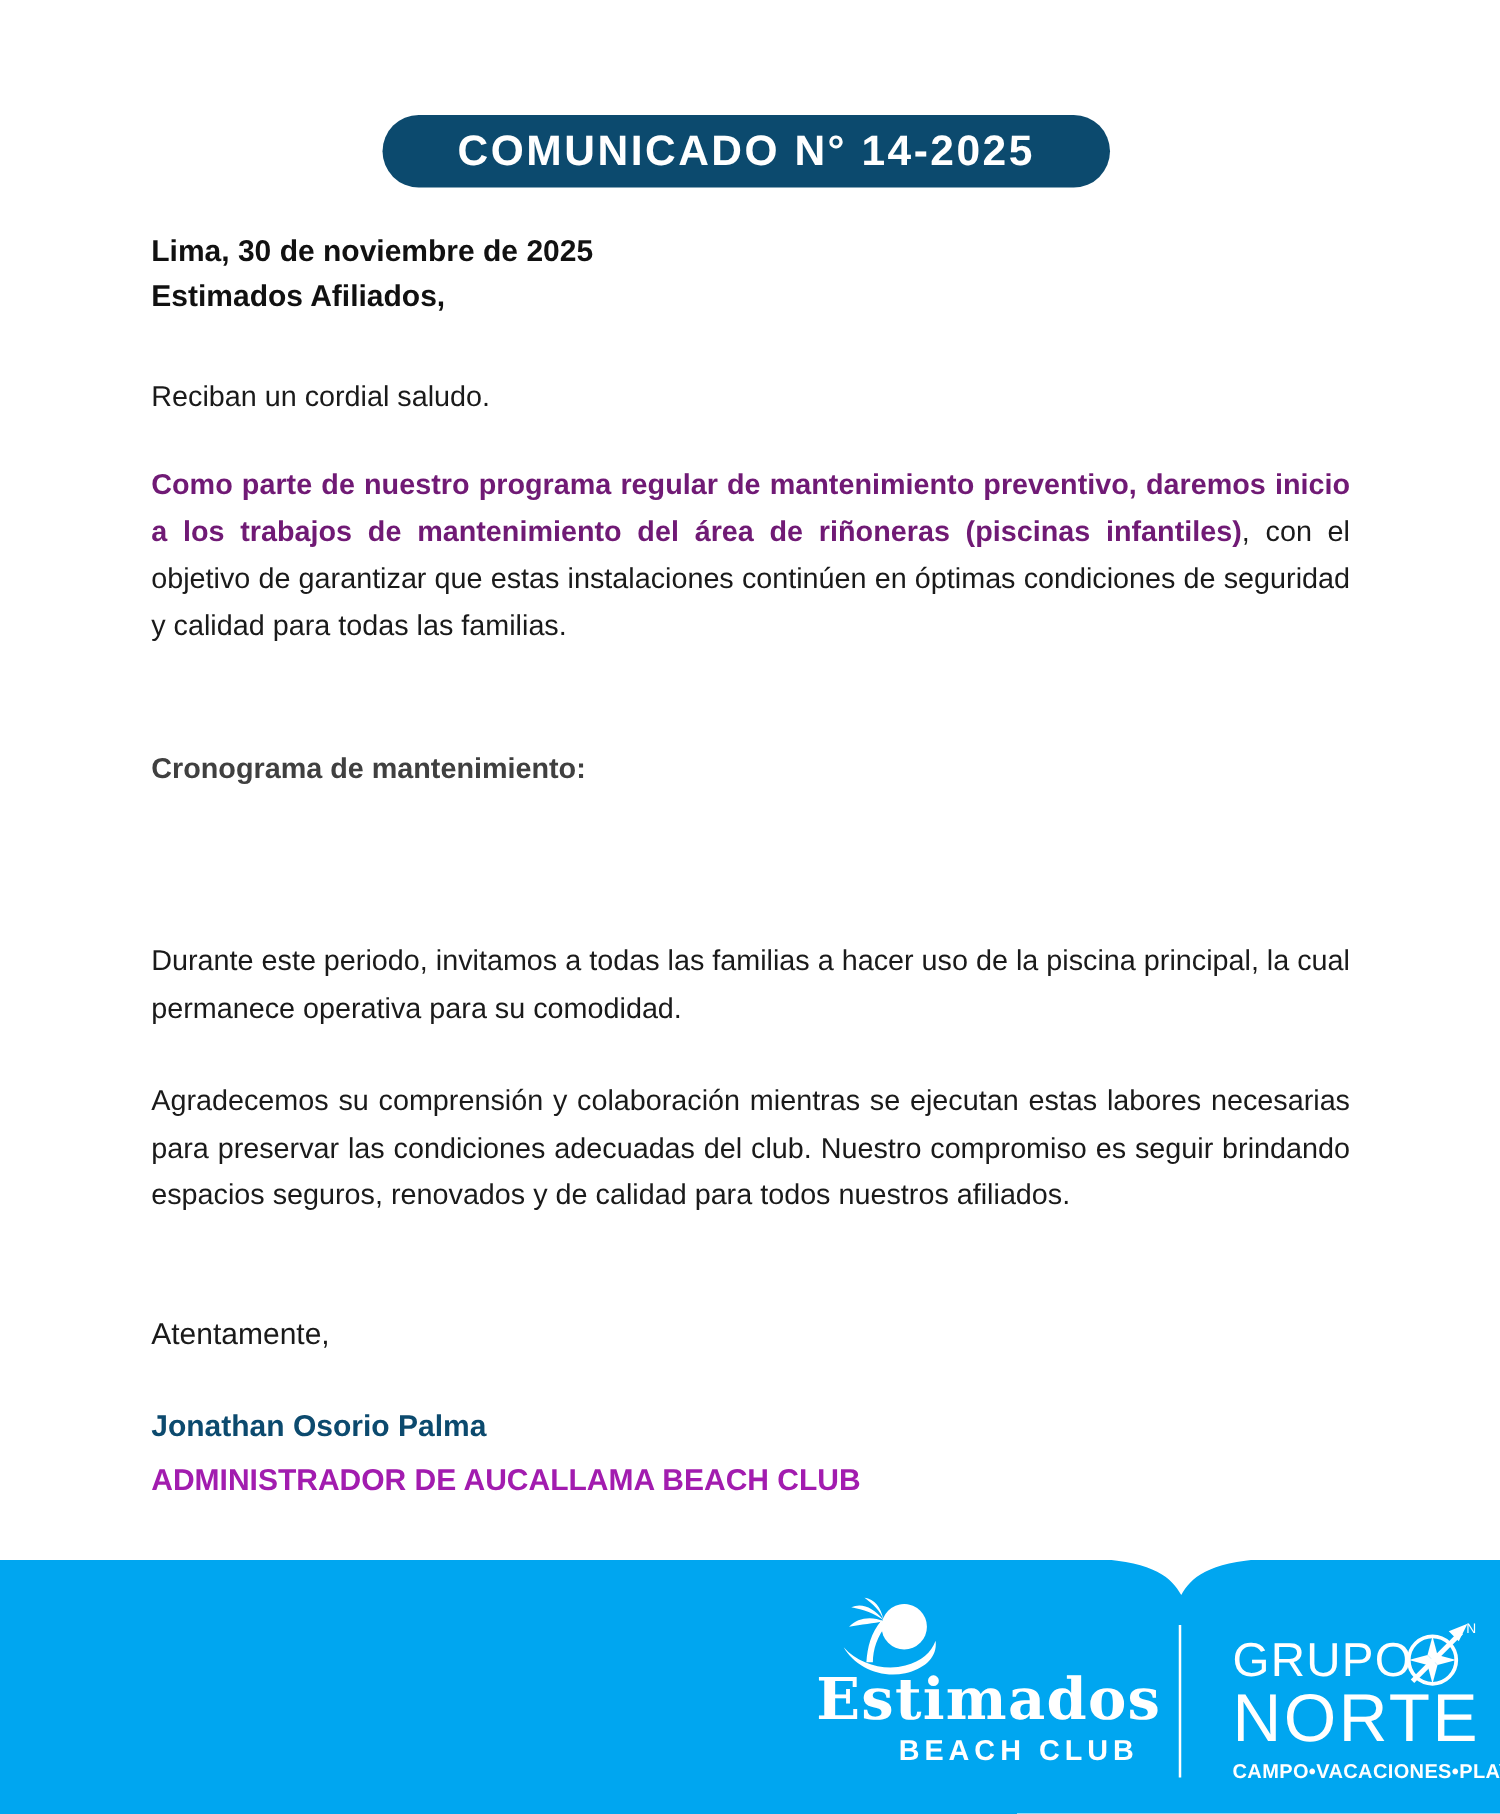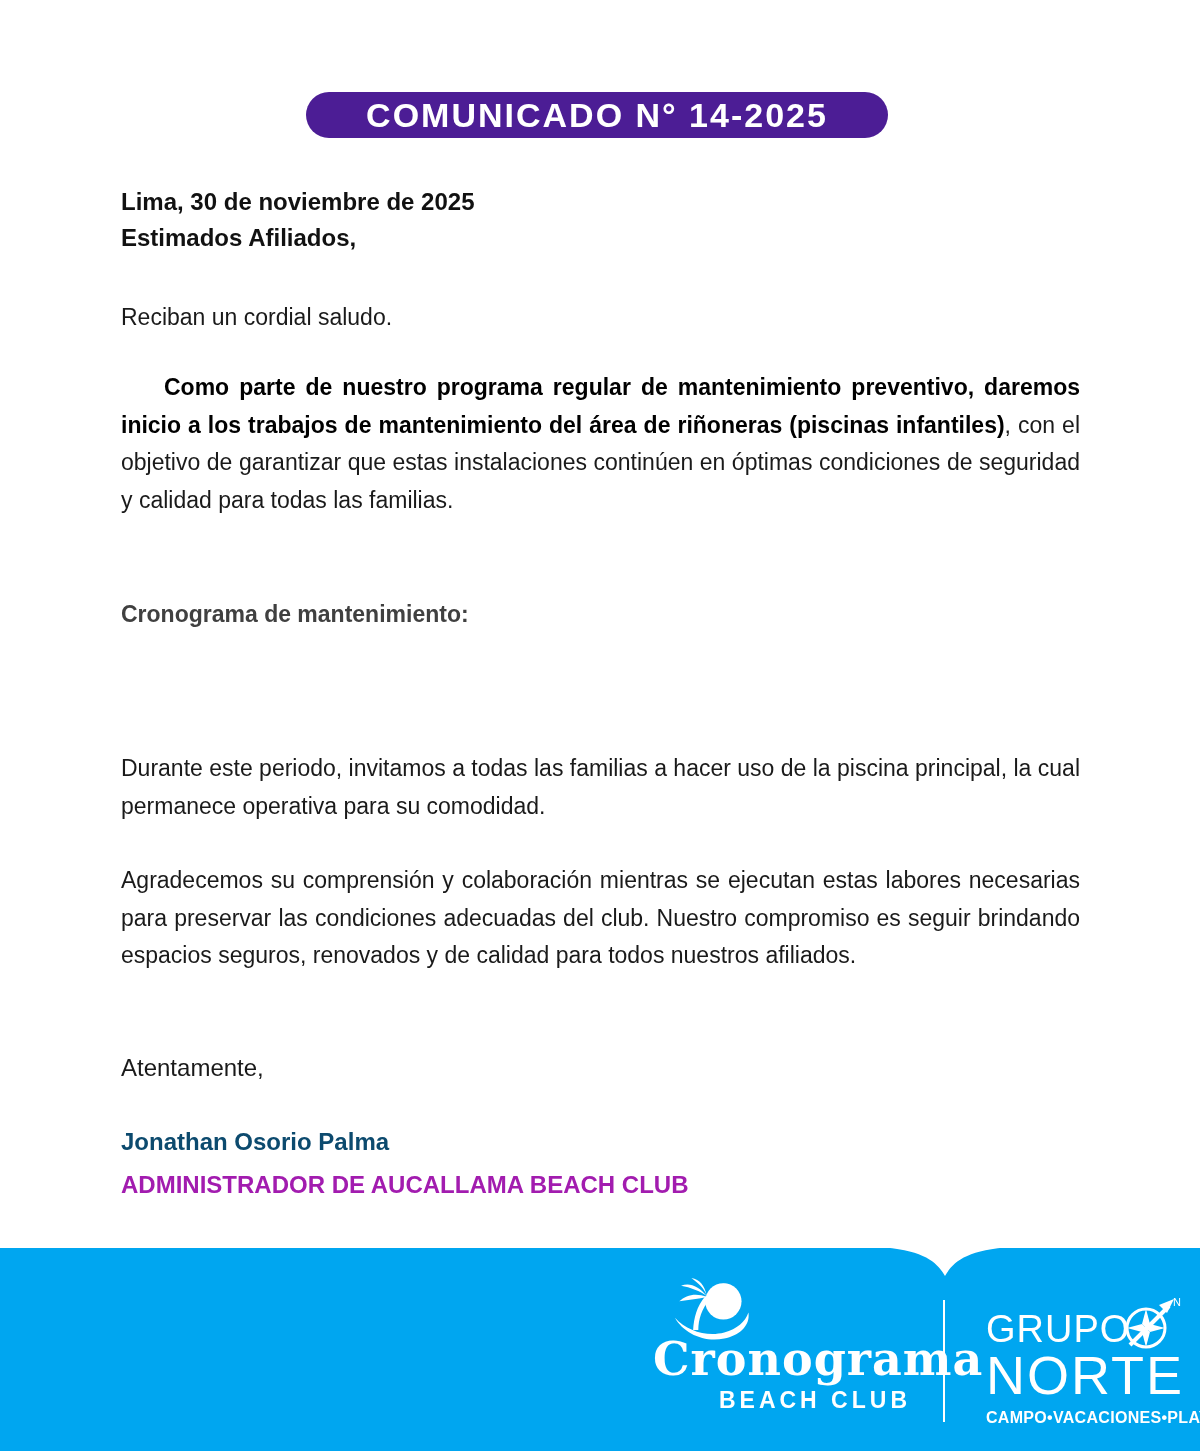--- a/index.html
+++ b/index.html
@@ -10,33 +10,33 @@
     background: #ffffff;
     overflow: hidden;
     font-family: "Liberation Sans", sans-serif;
     color: #1a1a1a;
   }
   .abs { position: absolute; }
   .content { left: 121px; width: 959px; }
 
   
   .badge {
-    left: 306px; top: 92px; width: 582px; height: 46px;
-    background: #4c1d95; border-radius: 30px;
+    left: 306px; top: 92px; width: 582px; height: 58px;
+    background: #0c4a6e; border-radius: 30px;
     display: flex; align-items: center; justify-content: center;
     color: #ffffff; font-size: 34px; font-weight: bold; letter-spacing: 2px;
   }
 
   
   .t        { font-size: 23px; line-height: 37.5px; }
   .date     { top: 188px; font-size: 24px; font-weight: bold; color: #111111; }
   .salutation { top: 224px; font-size: 24px; font-weight: bold; color: #111111; }
   .greeting { top: 299px; }
   .para-main { top: 369px; text-align: justify; }
-  .para-main strong { color: #000000; margin-left: 43px; }
+  .para-main strong { color: #701a75; }
   .schedule-heading { top: 601px; font-size: 23px; font-weight: bold; color: #404040; }
   .schedule-list { top: 637px; }
   .schedule-list ul { margin: 0; padding-left: 41px; }
   .schedule-list li { padding-left: 3px; line-height: 37px; }
   .para-pool   { top: 750px; text-align: justify; }
   .para-thanks { top: 862px; text-align: justify; }
   .closing  { top: 1054px; font-size: 24px; }
   .sig-name { top: 1128px; font-size: 24px; font-weight: bold; color: #0c4a6e; }
   .sig-role { top: 1171px; font-size: 24px; font-weight: bold; color: #a21caf; }
 
@@ -109,21 +109,21 @@
         <g fill="#ffffff">
           <circle cx="62" cy="27" r="21"></circle>
           <path d="M6,46 C20,62 44,68 63,63 C78,59 87,51 91,40 C93,55 81,66 63,70 C40,75 16,64 6,46 Z"></path>
           <path d="M27,60 C28,46 31,33 41,21 L46,25 C37,36 33,48 33,60 Z"></path>
           <path d="M43,22 C31,17 19,19 11,27 C22,25 34,24 43,22 Z"></path>
           <path d="M43,21 C33,9 23,5 13,9 C24,11 35,15 43,21 Z"></path>
           <path d="M43,21 C40,8 35,2 25,0 C33,6 40,12 43,21 Z"></path>
           <path d="M43,21 C49,10 57,5 66,7 C57,11 49,15 43,21 Z"></path>
         </g>
       </svg>
-      <div class="aucallama-name">Cronograma</div>
+      <div class="aucallama-name">Estimados</div>
       <div class="aucallama-sub">BEACH CLUB</div>
     </div>
 
     <div class="gruponorte">
       <div class="gn-row">
         <span class="gn-grupo">GRUPO</span>
         <svg class="gn-compass" width="66" height="56" viewBox="0 0 66 56">
           <g stroke="#ffffff" fill="none">
             <circle cx="30" cy="32" r="19" stroke-width="3"></circle>
             <g fill="#ffffff" stroke="none">

